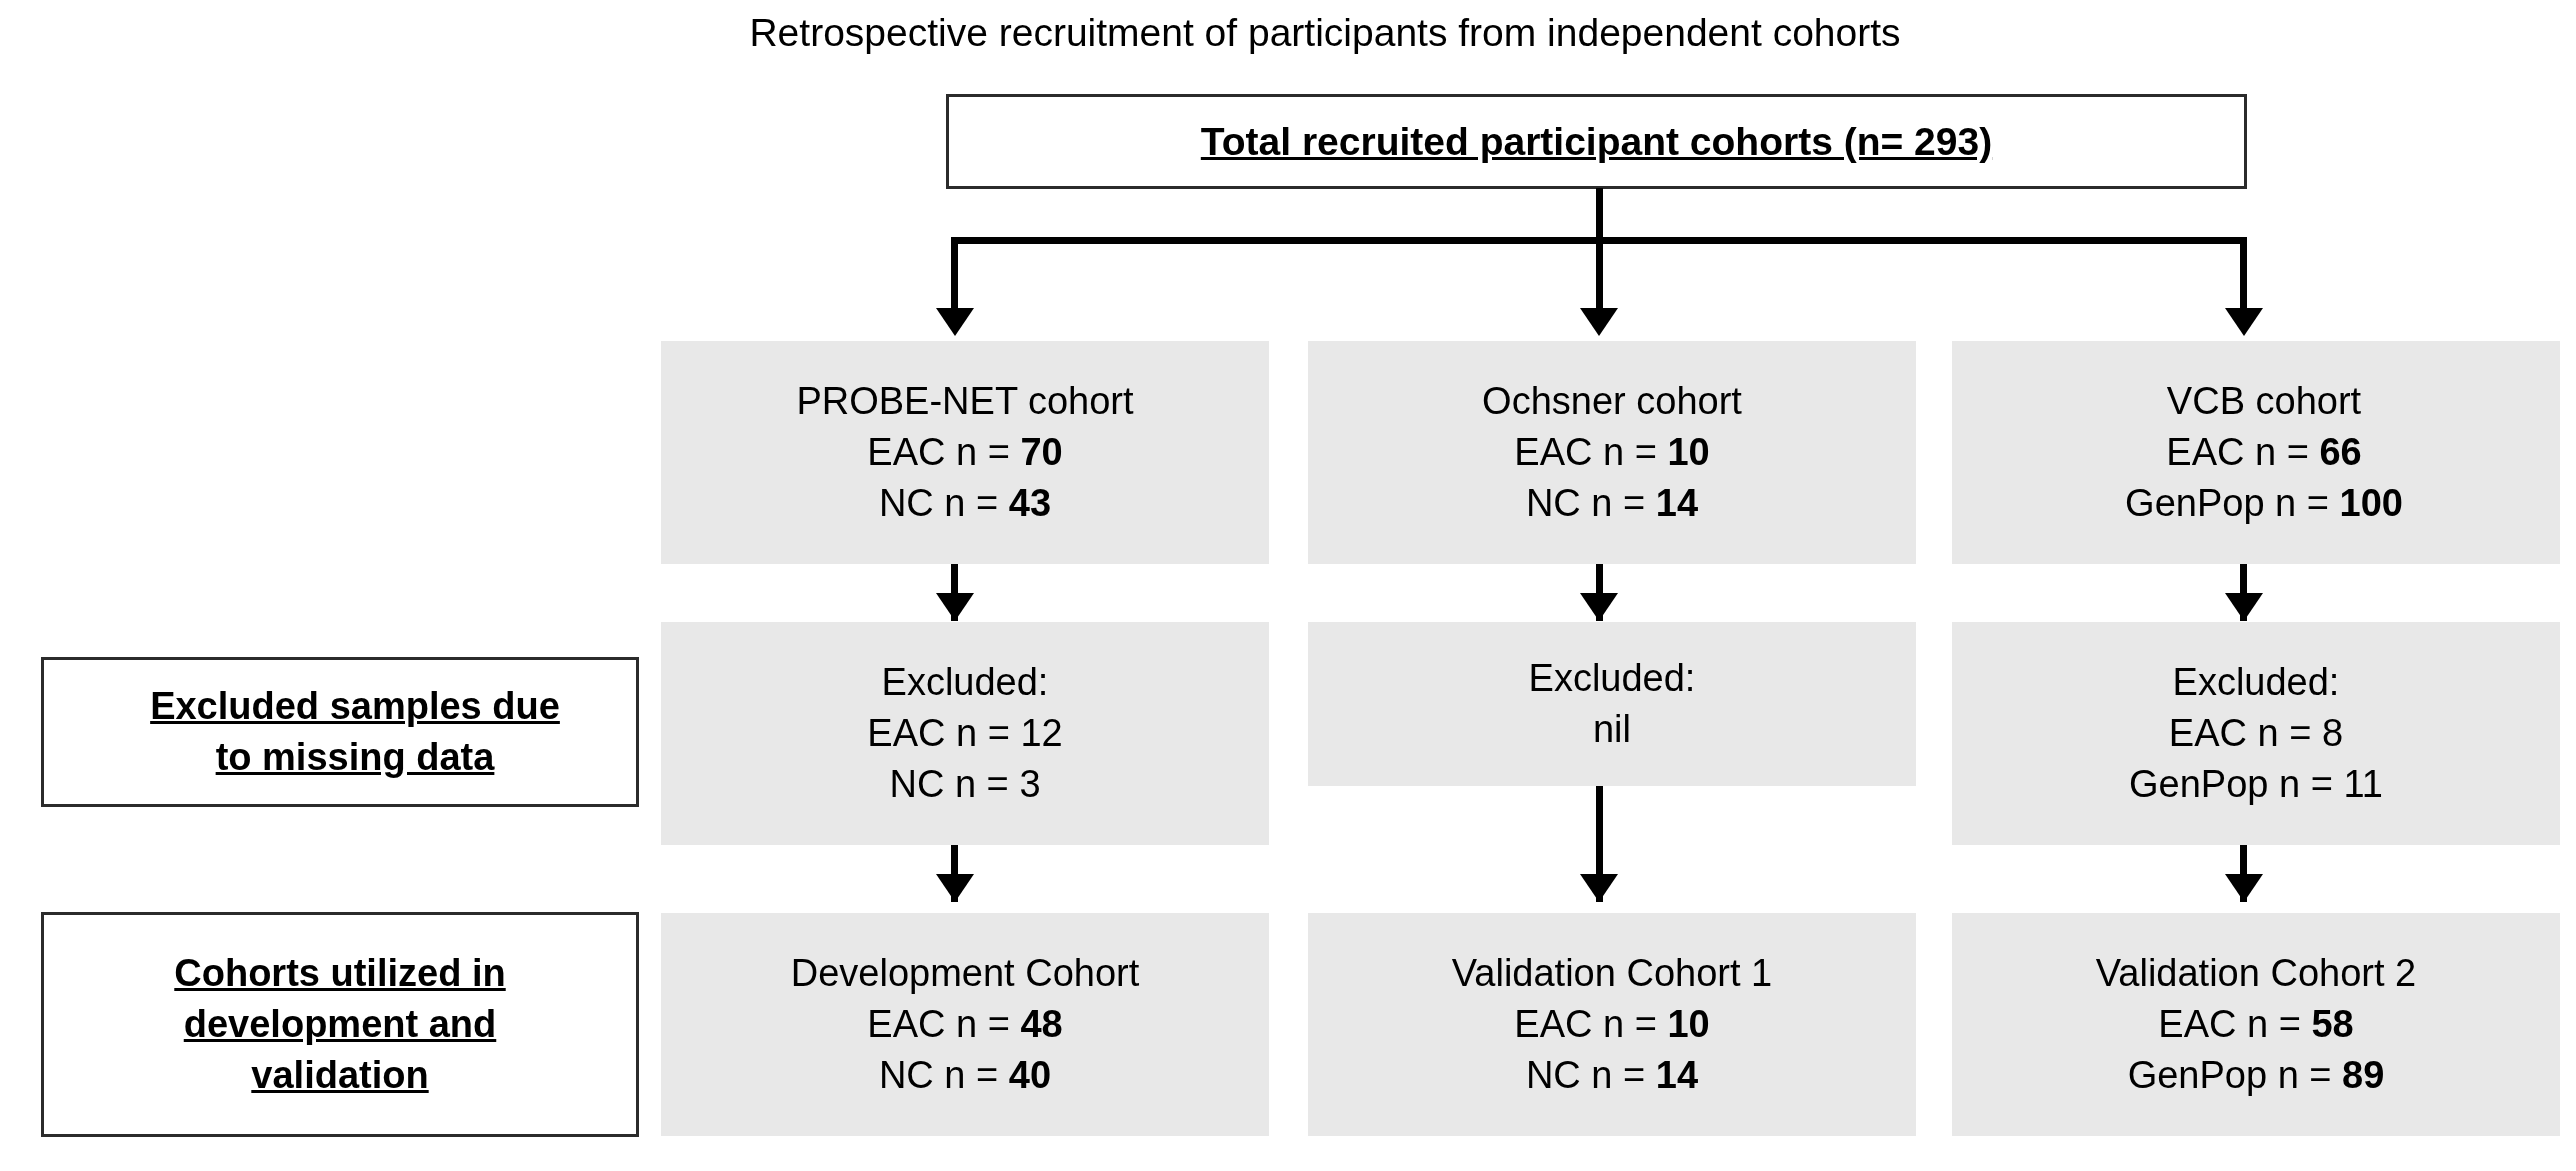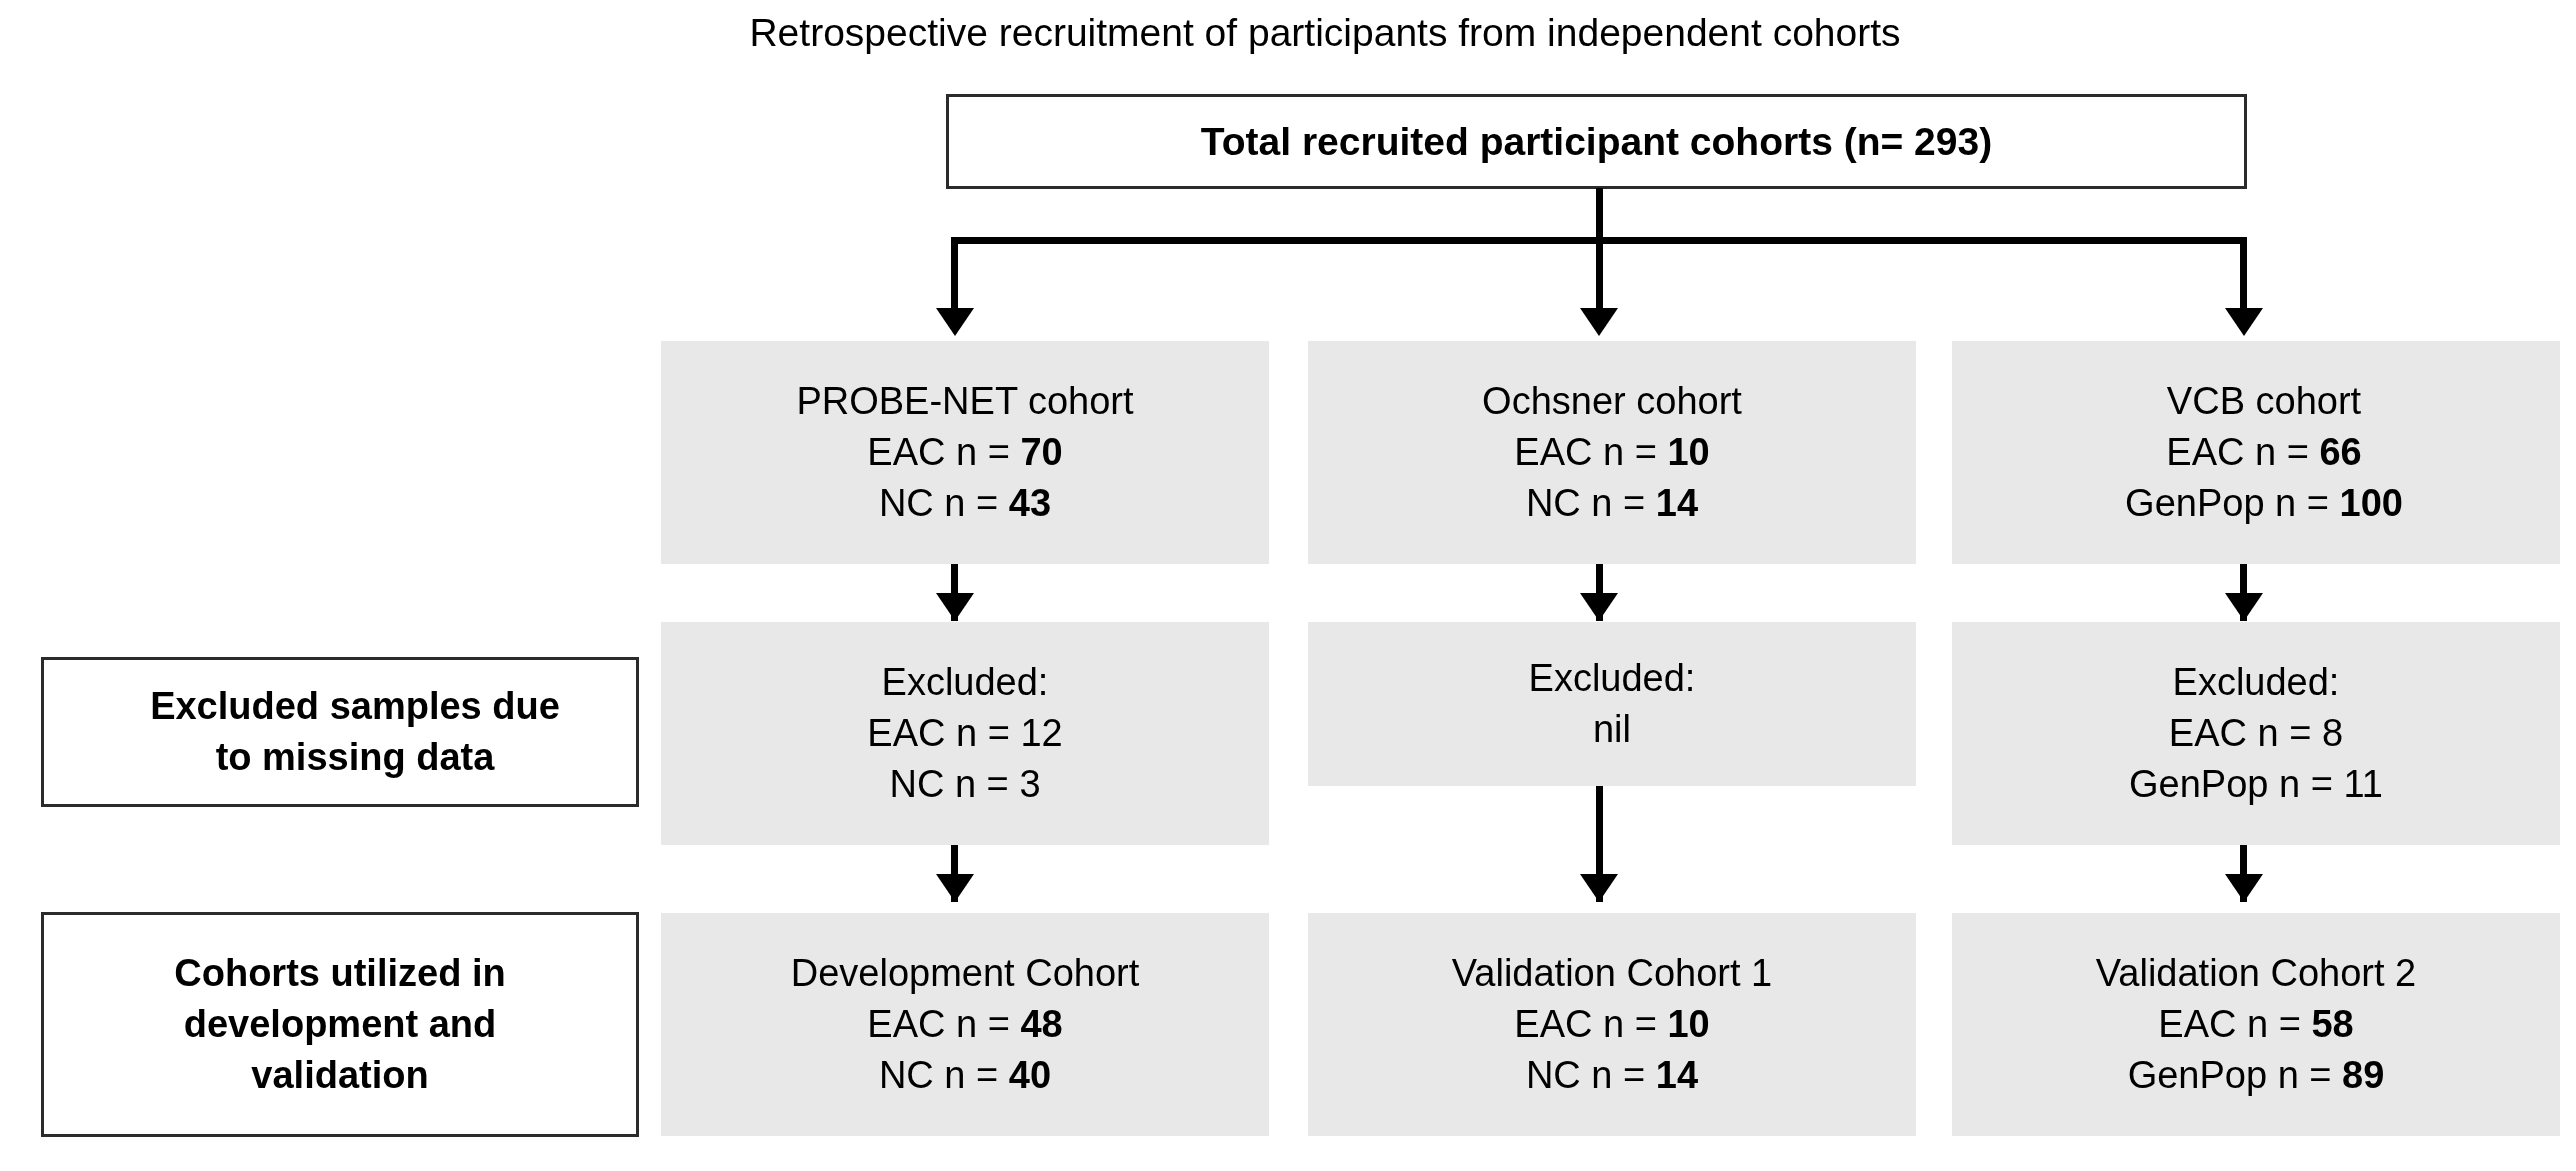--- a/index.html
+++ b/index.html
@@ -39,20 +39,21 @@
     box-sizing: border-box;
     display: flex;
     flex-direction: column;
     align-items: center;
     justify-content: center;
     text-align: center;
   }
   .box-outline {
     background: #ffffff;
     border: 3px solid #2b2b2b;
+    text-decoration: underline;
   }
   .box-grey {
     background: #e8e8e8;
     border: none;
   }
   .box .line {
     display: block;
     white-space: nowrap;
   }
 

